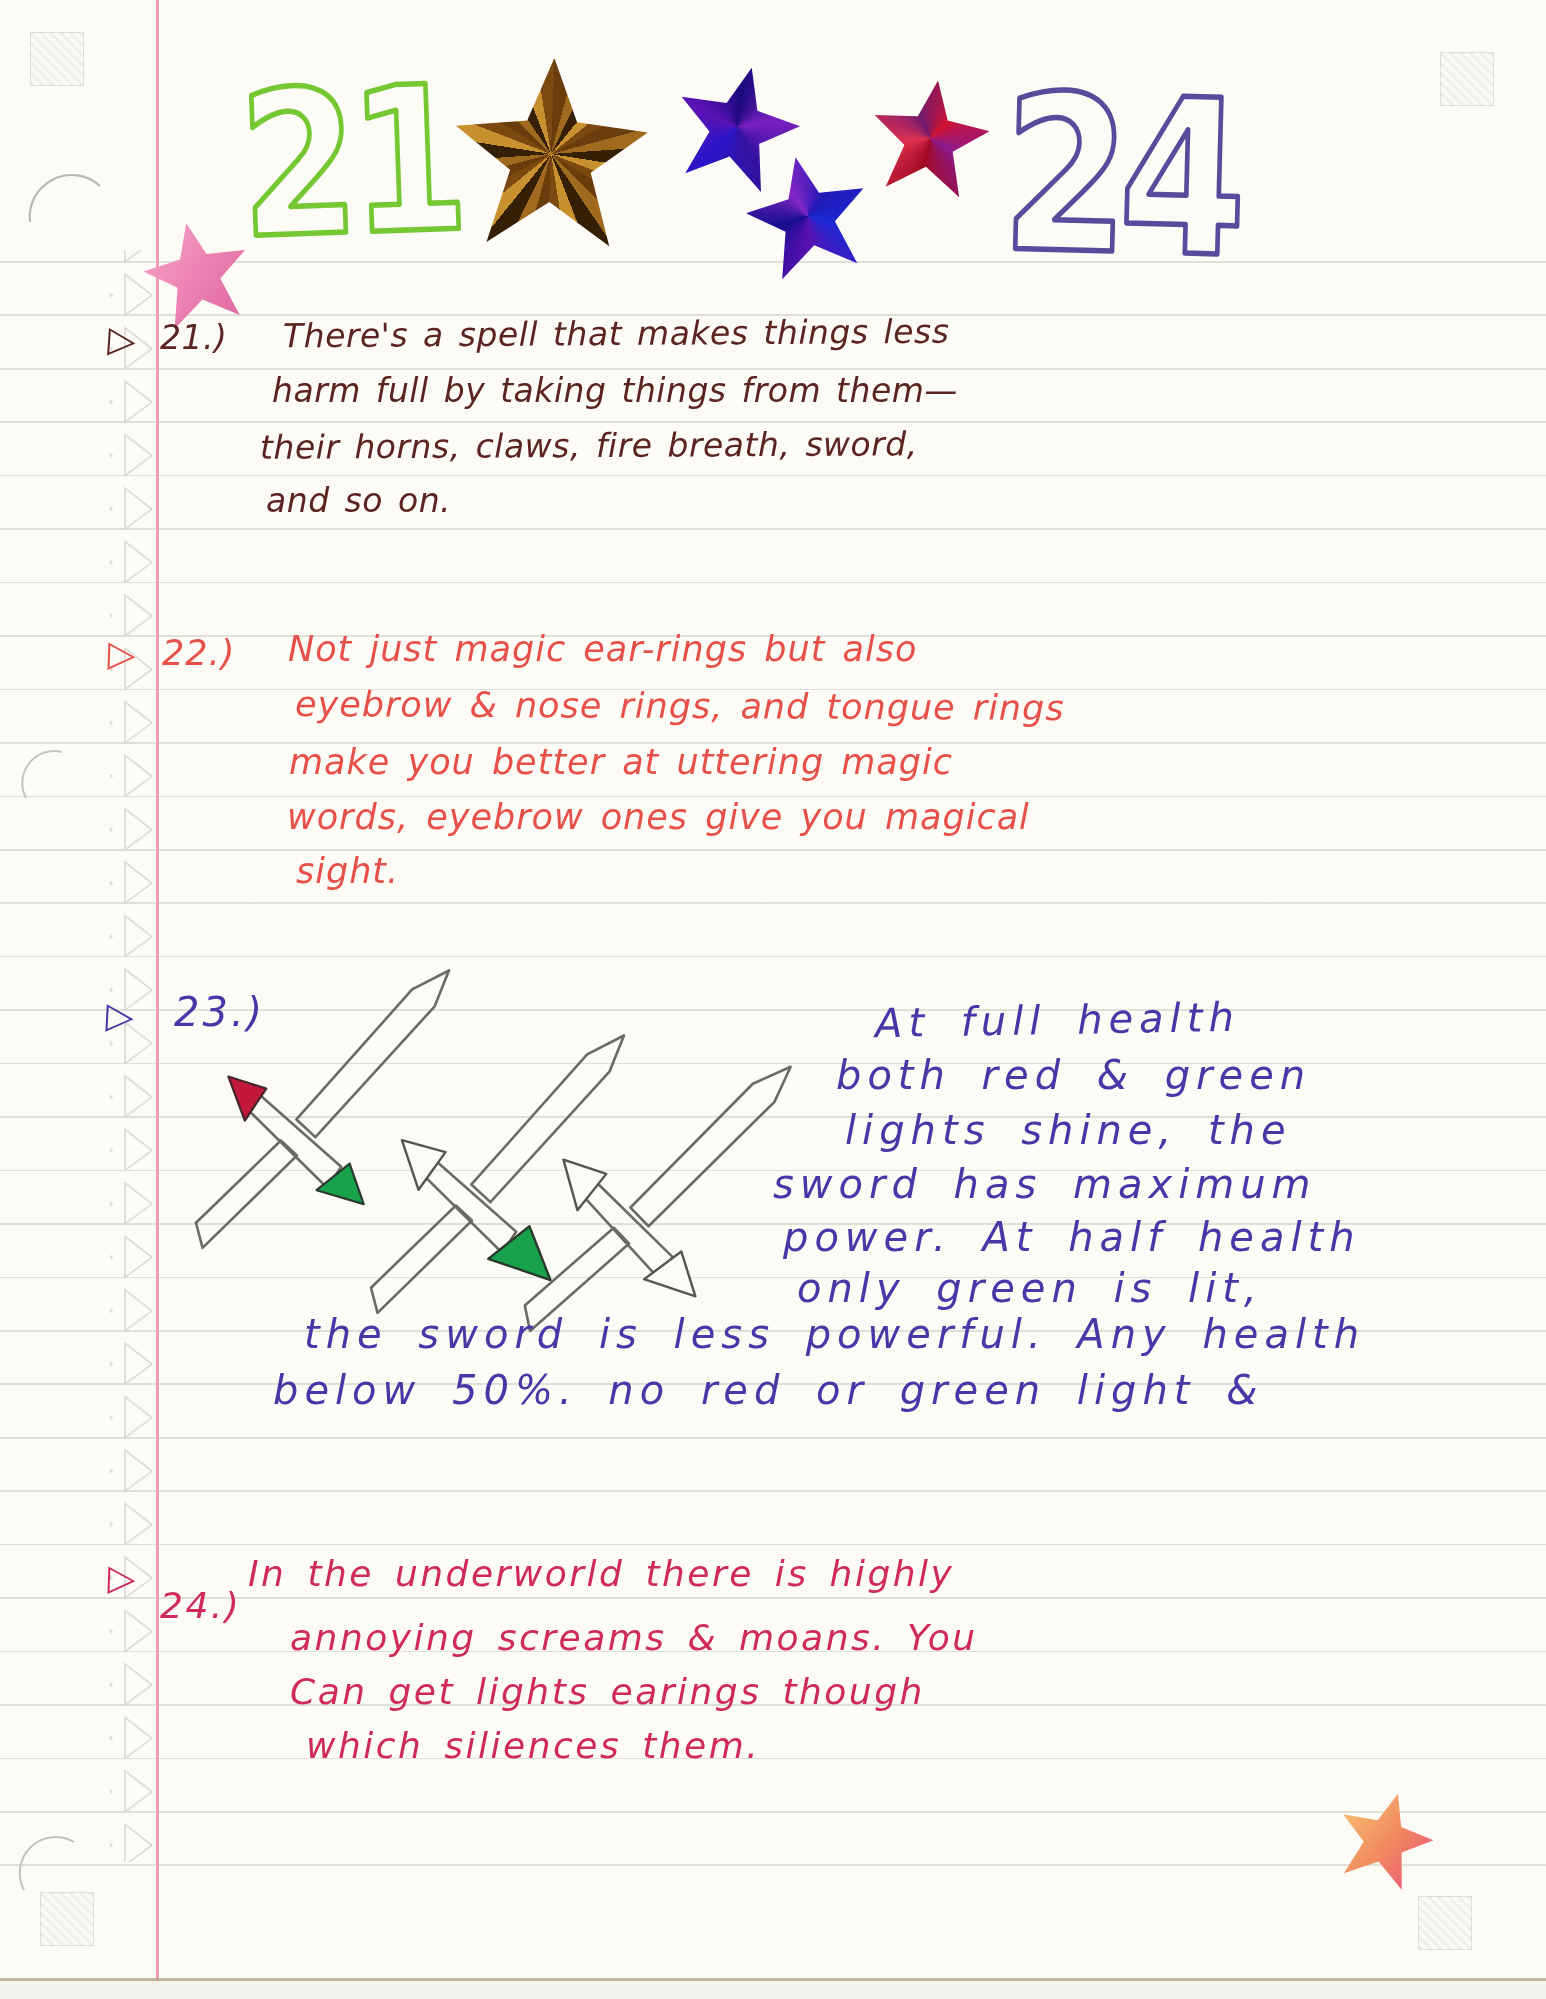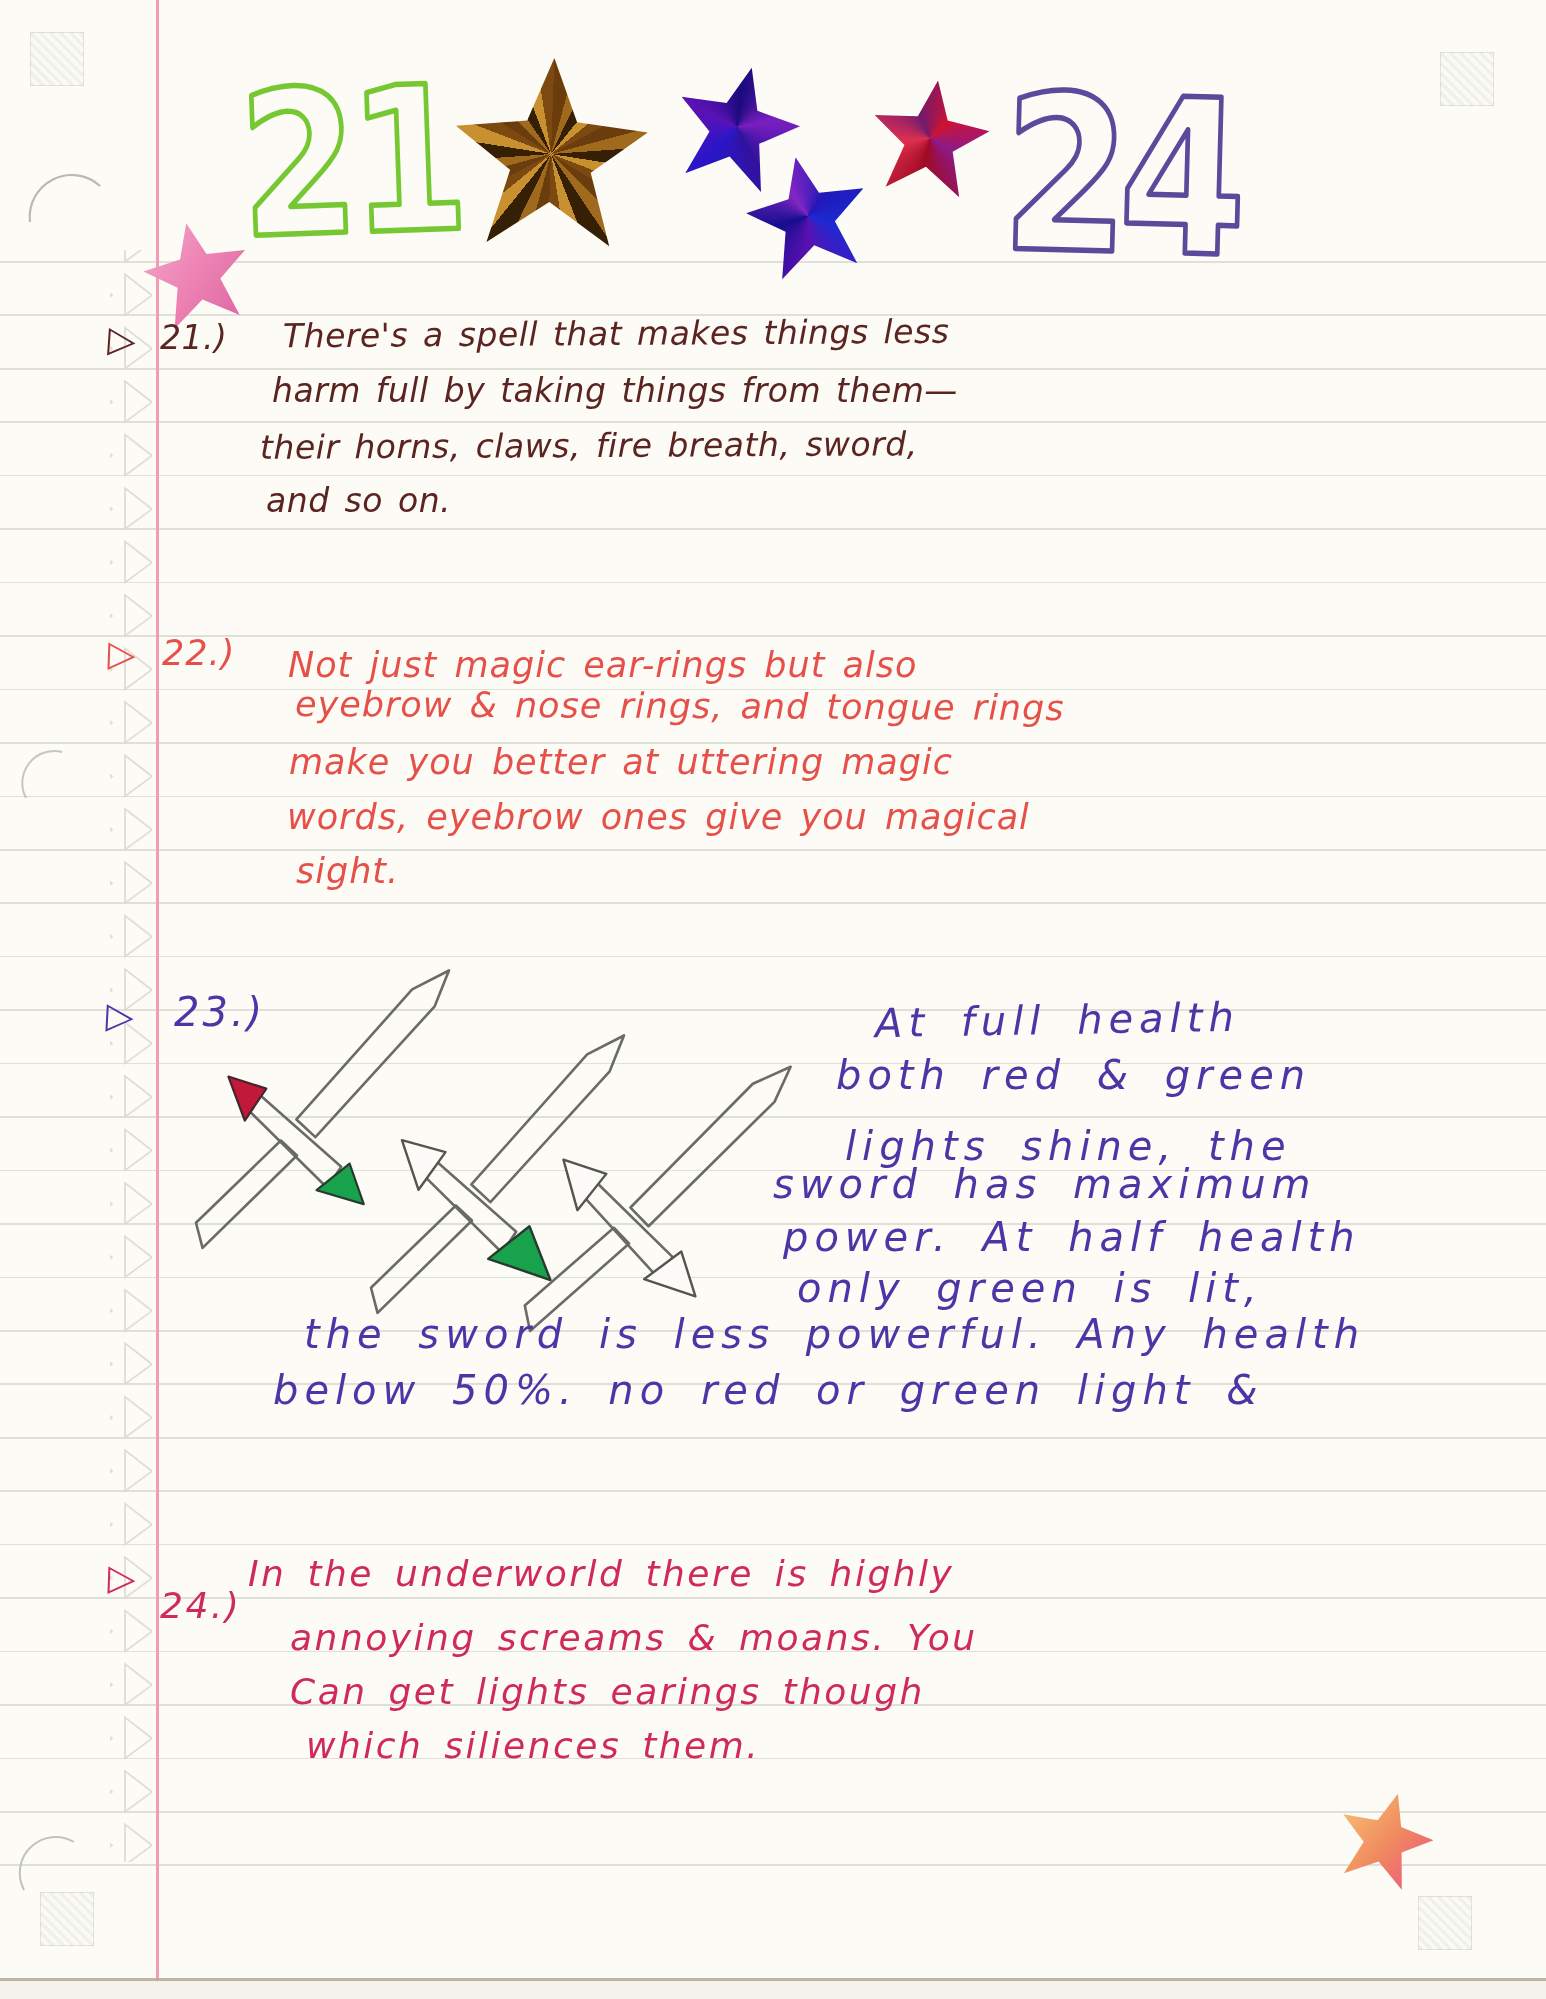--- a/index.html
+++ b/index.html
@@ -78,29 +78,29 @@
   .lb21 { left:160px; top:318px; }
   .lb22 { left:162px; top:632px; }
   .lb23 { left:174px; top:988px; letter-spacing:3px; }
   .lb24 { left:160px; top:1584px; }
 
   .e21.l0 { left:283px; top:314px; transform:rotate(-.4deg); }
   .e21.l1 { left:272px; top:371px; }
   .e21.l2 { left:260px; top:426px; transform:rotate(-.3deg); }
   .e21.l3 { left:266px; top:481px; }
 
-  .e22.l0 { left:288px; top:644px; }
+  .e22.l0 { left:288px; top:628px; }
   .e22.l1 { left:295px; top:685px; transform:rotate(.3deg); }
   .e22.l2 { left:289px; top:741px; }
   .e22.l3 { left:287px; top:796px; }
   .e22.l4 { left:296px; top:850px; }
 
   .e23.l0 { left:875px; top:996px;  transform:rotate(-1deg); }
   .e23.l1 { left:836px; top:1051px; }
-  .e23.l2 { left:845px; top:1106px;margin-top:16px; }
+  .e23.l2 { left:845px; top:1106px; }
   .e23.l3 { left:773px; top:1160px; }
   .e23.l4 { left:783px; top:1213px; }
   .e23.l5 { left:797px; top:1264px; }
   .e23.l6 { left:256px; top:1310px;margin-left:48px; }
   .e23.l7 { left:273px; top:1366px; }
   .e23.l8 { left:285px; top:1420px; }
 
   .e24.l0 { left:248px; top:1552px; }
   .e24.l1 { left:290px; top:1616px; }
   .e24.l2 { left:290px; top:1670px; }

